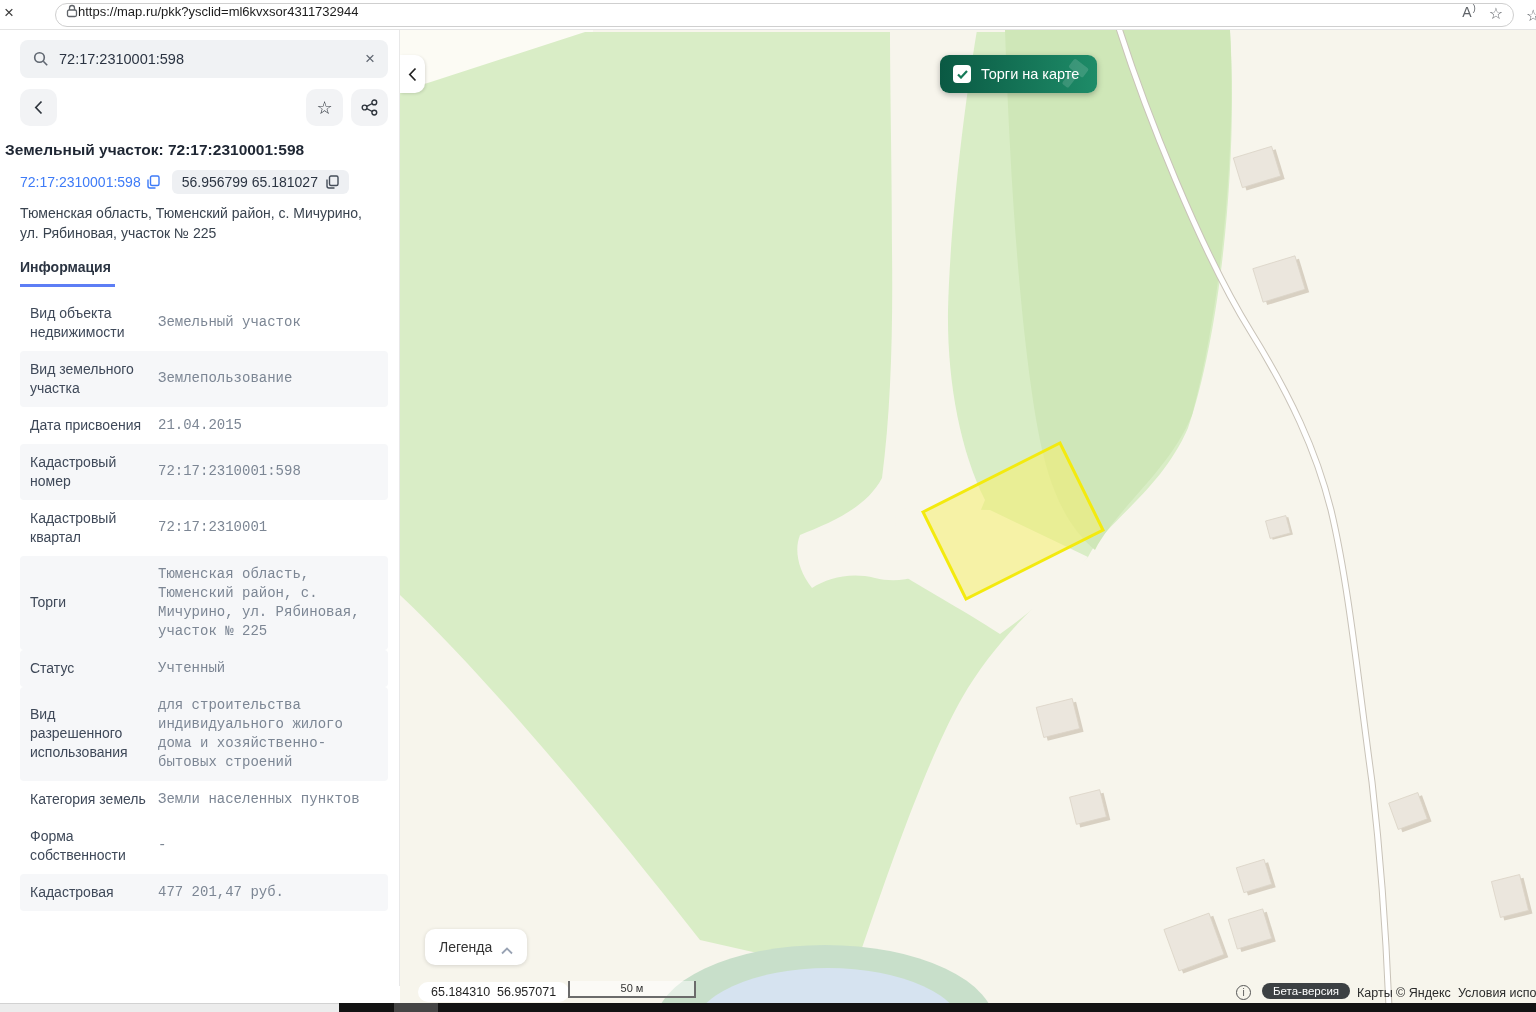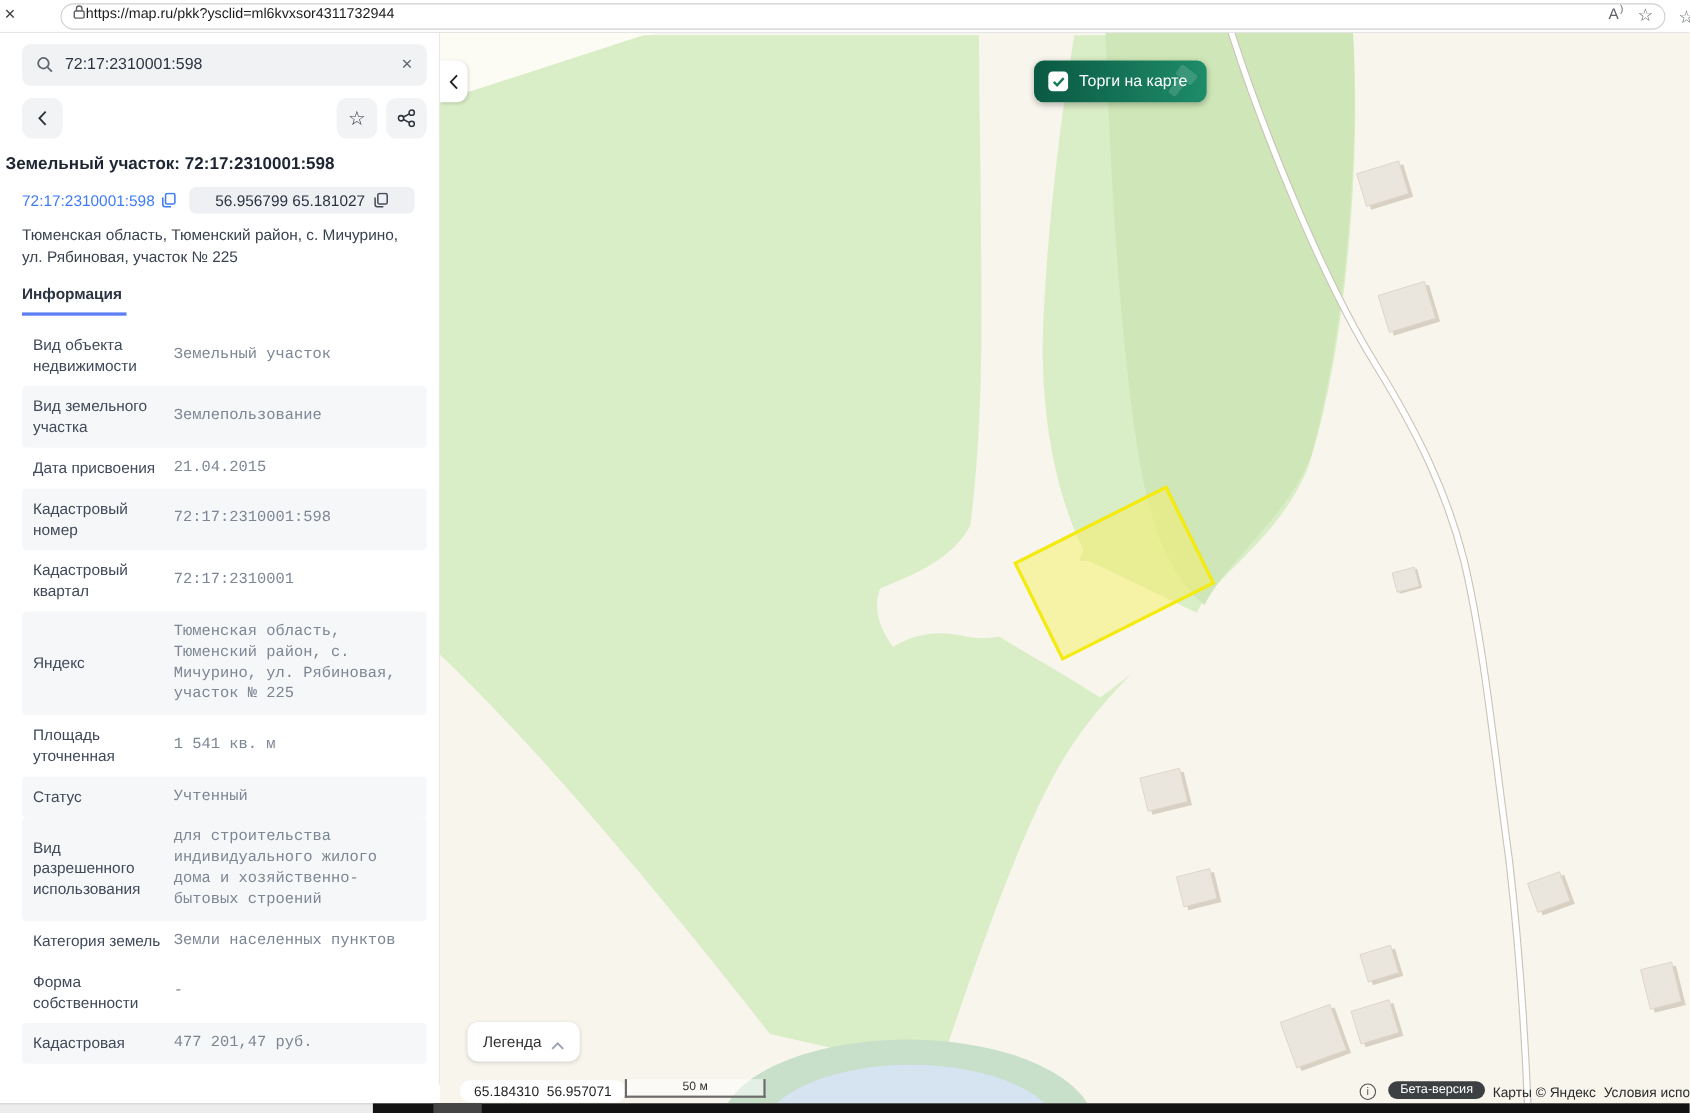--- a/index.html
+++ b/index.html
@@ -28,21 +28,21 @@
   #search-input { border:none; outline:none; background:transparent; flex:1;
     font-size:14.5px; color:#2b3442; margin-left:10px; font-family:"Liberation Sans",sans-serif;}
   #search-clear { color:#5f6670; font-size:17px; cursor:pointer; }
   #actions-row { margin:11px 12px 0 20px; width:368px; display:flex; gap:8px; }
   .sq-btn { width:37px; height:37px; background:#f2f3f5; border-radius:10px;
     display:flex; align-items:center; justify-content:center; color:#333; cursor:pointer; }
   .spacer { flex:1; }
   #panel-title { margin:15px 5px 0; font-size:15.5px; font-weight:700; color:#1e2633; }
   #badge-row { margin:11px 20px 0; display:flex; gap:12px; align-items:center; }
   #cad-link { color:#3e7bf7; font-size:14px; display:flex; align-items:center; gap:6px; cursor:pointer; }
-  #coords-pill { background:#eef0f3; border-radius:6px; padding:4px 24px; font-size:14px;
+  #coords-pill { background:#eef0f3; border-radius:6px; padding:4px 10px; font-size:14px;
     color:#2b3442; display:flex; align-items:center; gap:8px; }
   #address-line { margin:9px 20px 0; width:358px; font-size:14px; color:#39434f; line-height:1.45; }
   #info-tab { display:inline-block; margin:15px 0 0 20px; font-size:14px; font-weight:700;
     color:#2b3442; padding:0 4px 9px 0; border-bottom:3px solid #5d7ef5; cursor:pointer; }
   #info-table { margin:8px 12px 0 20px; width:368px; height:700px; overflow:hidden; }
   .row { display:flex; align-items:center; padding:9px 10px; border-radius:4px;
     font-size:14px; line-height:19px; }
   .row.alt { background:#f6f7f9; }
   .row .lbl { width:118px; flex-shrink:0; margin-right:10px; color:#3f4959; font-weight:500; }
   .row .val { flex:1; color:#7c8694;font-family:Liberation Mono, monospace; }
@@ -181,26 +181,22 @@
     </div>
     <div class="row alt">
       <div class="lbl">Кадастровый номер</div>
       <div class="val">72:17:2310001:598</div>
     </div>
     <div class="row">
       <div class="lbl">Кадастровый квартал</div>
       <div class="val">72:17:2310001</div>
     </div>
     <div class="row alt">
-      <div class="lbl">Яндекс</div>
+      <div class="lbl">Торги</div>
       <div class="val">Тюменская область, Тюменский район, с. Мичурино, ул. Рябиновая, участок № 225</div>
-    </div>
-    <div class="row">
-      <div class="lbl">Площадь уточненная</div>
-      <div class="val">1 541 кв. м</div>
     </div>
     <div class="row alt">
       <div class="lbl">Статус</div>
       <div class="val">Учтенный</div>
     </div>
     <div class="row alt">
       <div class="lbl">Вид разрешенного использования</div>
       <div class="val">для строительства индивидуального жилого дома и хозяйственно-бытовых строений</div>
     </div>
     <div class="row">

